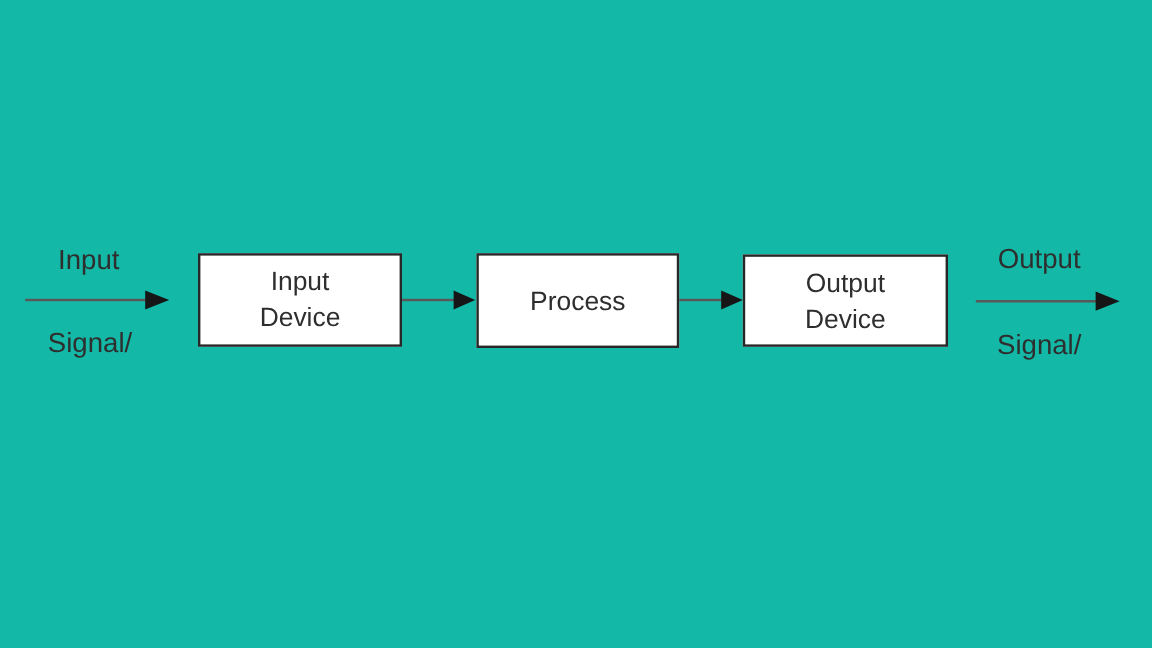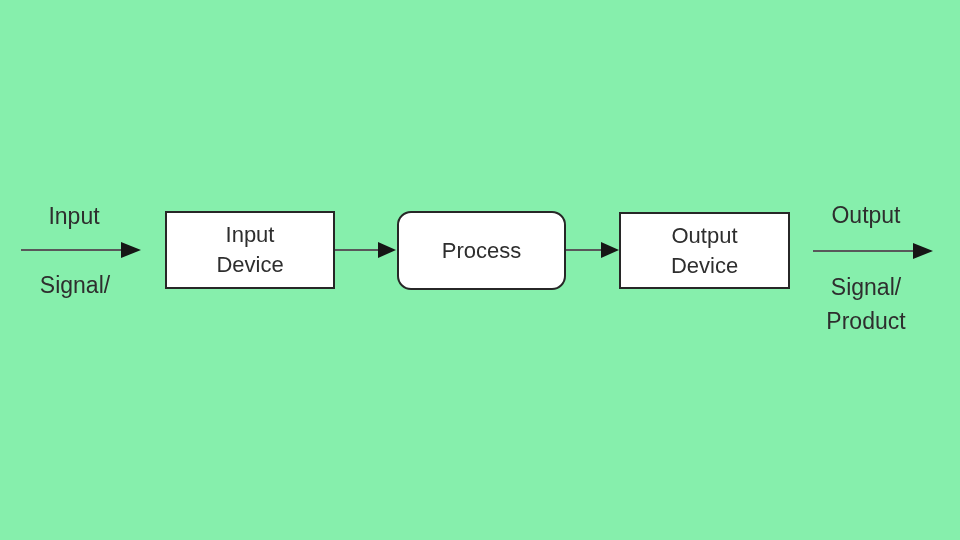--- a/index.html
+++ b/index.html
@@ -1,17 +1,17 @@
 <!DOCTYPE html>
 <html><head>
 <meta charset="utf-8">
 <style>
   html,body{margin:0;padding:0;background:#ffffff;}
   .canvas{
-    position:relative;width:960px;height:540px;background:#86efac;
+    position:relative;width:960px;height:540px;background:#14b8a6;
     font-family:"Liberation Sans",sans-serif;overflow:hidden;
   }
   .node{
     position:absolute;box-sizing:border-box;border:2px solid #272727;background:#ffffff;
     display:flex;flex-direction:column;align-items:center;justify-content:center;
     font-size:22px;line-height:30px;color:#2e2e2e;text-align:center;
   }
   .lbl{
     position:absolute;font-size:23px;color:#2e2e2e;text-align:center;line-height:34px;
   }
@@ -41,21 +41,21 @@
   <div class="node" style="left:165px;top:211px;width:170px;height:78px;">
     <span>Input</span>
     <span>Device</span>
   </div>
 
   <svg class="arrow" style="left:335px;top:241px;" width="62" height="18" viewBox="0 0 62 18">
     <line x1="0" y1="9" x2="46" y2="9"></line>
     <polygon points="43,1 61,9 43,17"></polygon>
   </svg>
 
-  <div class="node" style="left:397px;top:211px;width:169px;height:79px;border-radius:14px;">
+  <div class="node" style="left:397px;top:211px;width:169px;height:79px;">
     <span>Process</span>
   </div>
 
   <svg class="arrow" style="left:566px;top:241px;" width="54" height="18" viewBox="0 0 54 18">
     <line x1="0" y1="9" x2="38" y2="9"></line>
     <polygon points="35,1 53,9 35,17"></polygon>
   </svg>
 
   <div class="node" style="left:619px;top:212px;width:171px;height:77px;">
     <span>Output</span>
@@ -66,16 +66,15 @@
     <span>Output</span>
   </div>
 
   <svg class="arrow" style="left:813px;top:242px;" width="121" height="18" viewBox="0 0 121 18">
     <line x1="0" y1="9" x2="103" y2="9"></line>
     <polygon points="100,1 120,9 100,17"></polygon>
   </svg>
 
   <div class="lbl" style="left:806px;top:270px;width:120px;">
     <span>Signal/</span>
-    <span>Product</span>
   </div>
 
 </div>
 
 </body></html>

